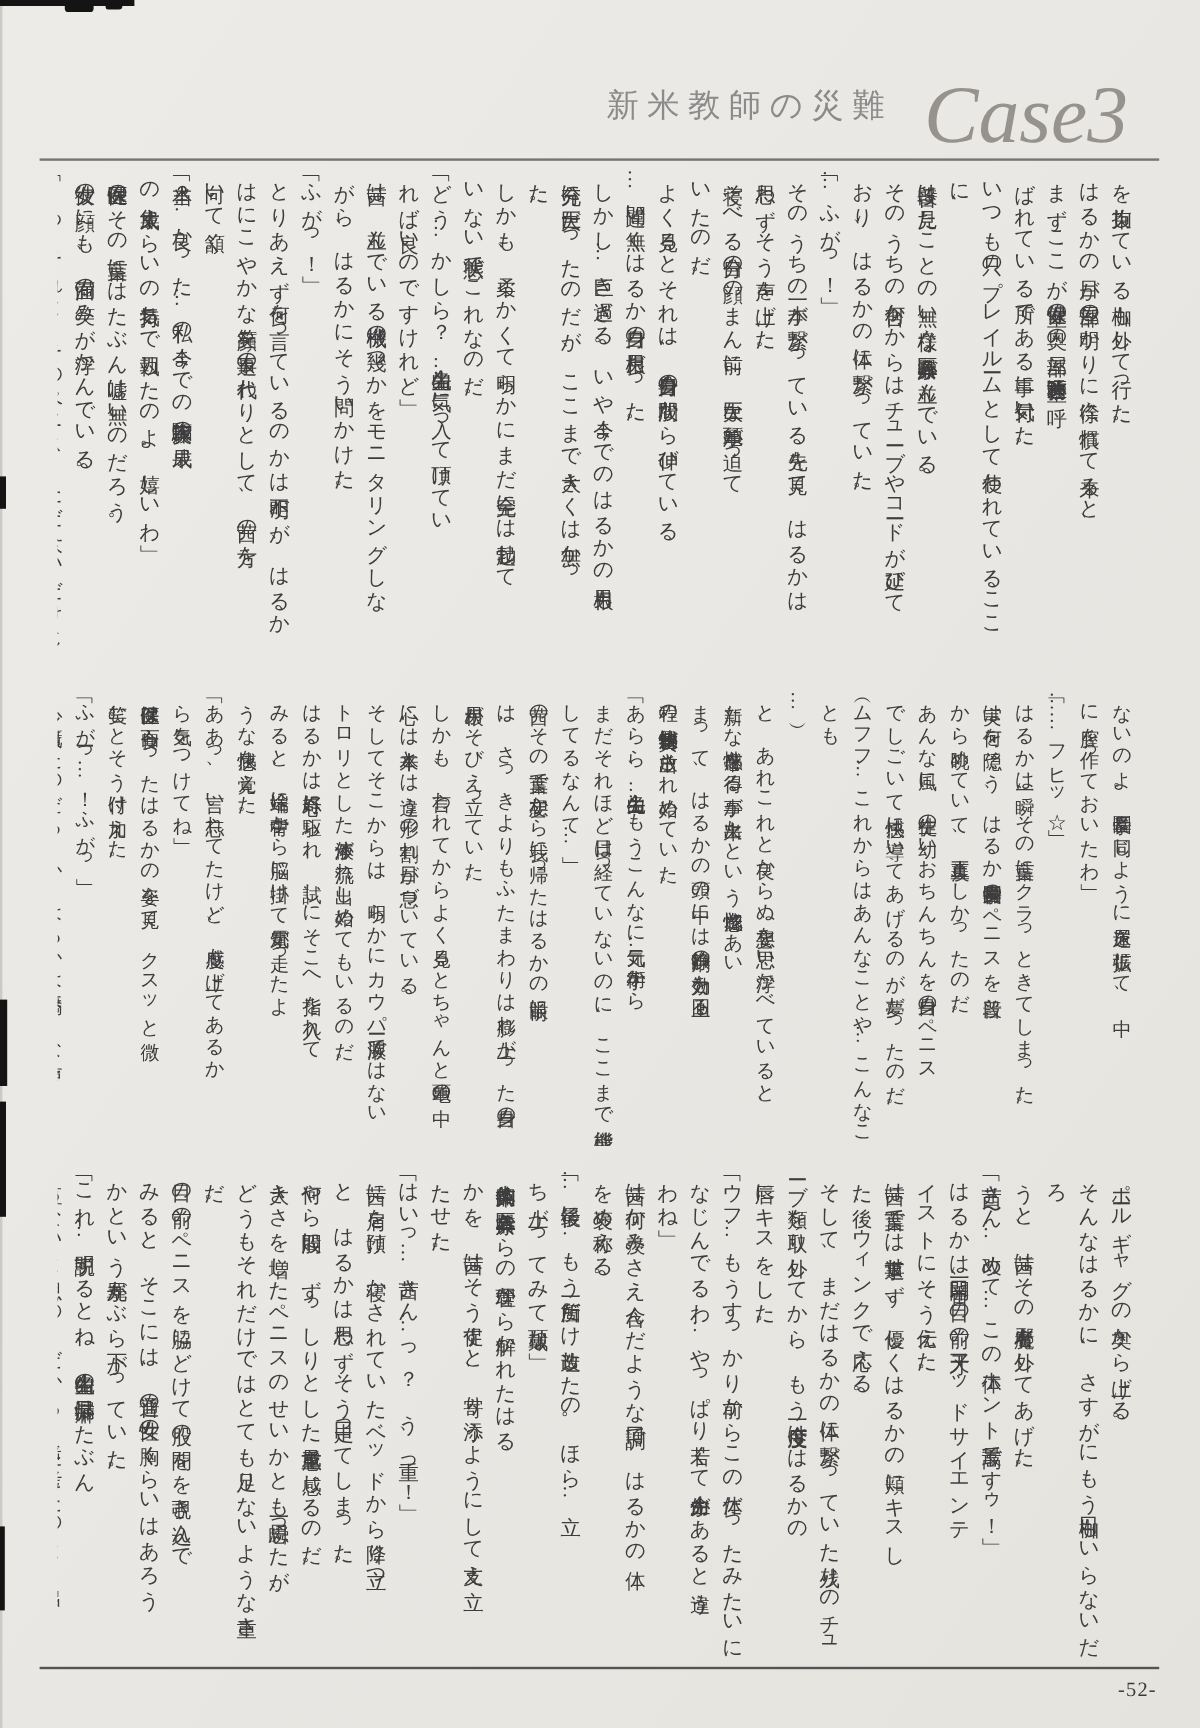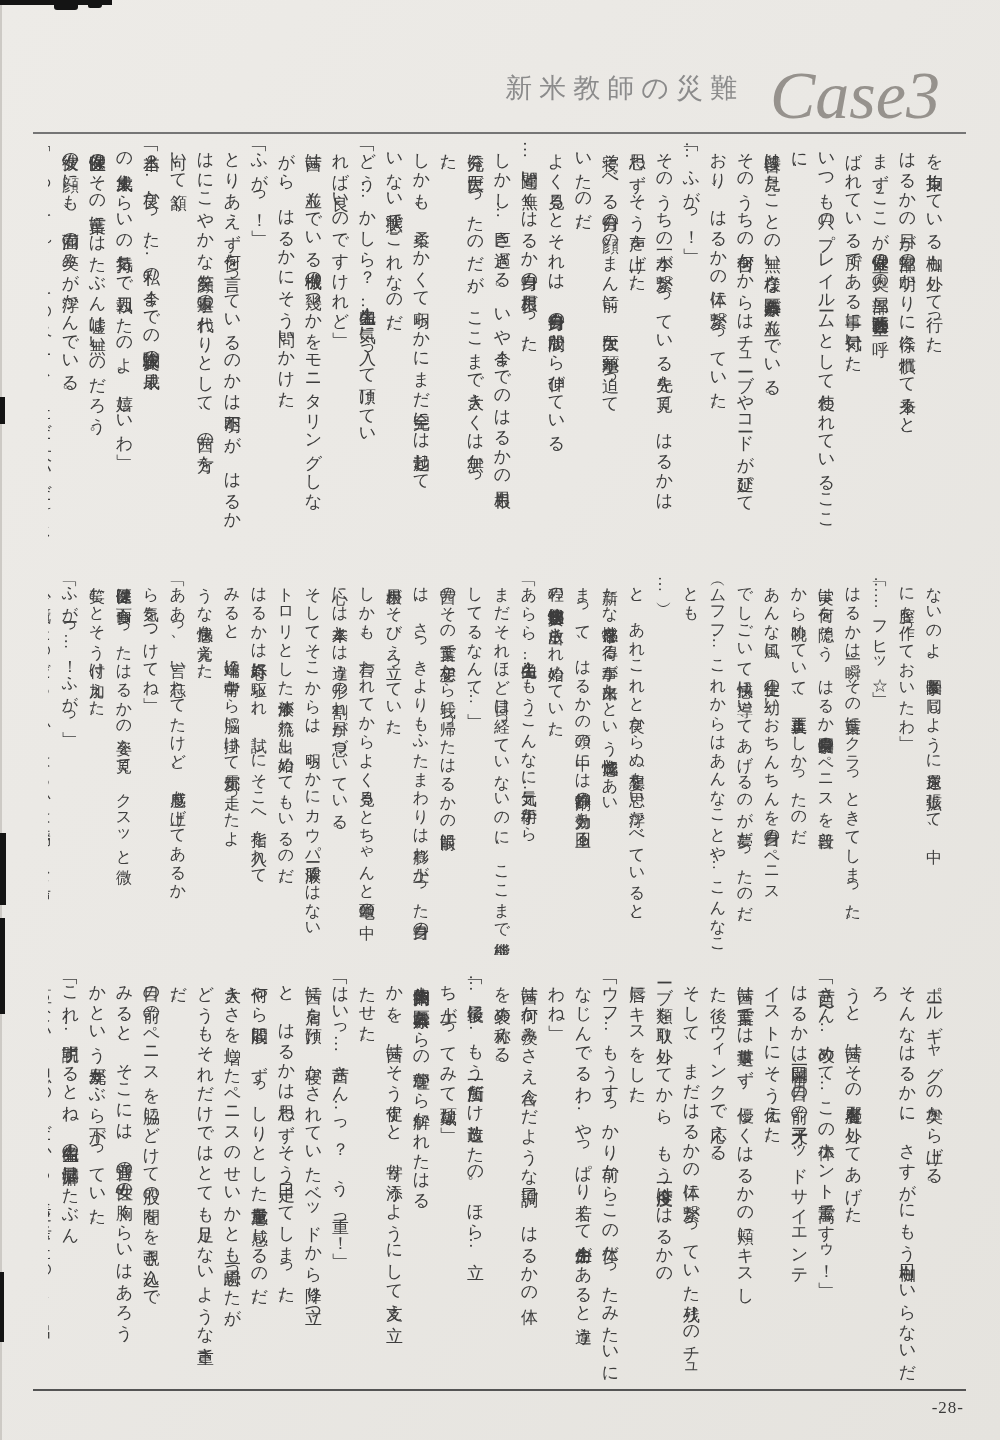--- a/index.html
+++ b/index.html
@@ -202,21 +202,21 @@
 大きさを増したペニスのせいかとも一瞬思ったが、
 どうもそれだけではとても足りないような重さだ。
 目の前のペニスを脇にどけて股の間をを覗き込んで
 みると、そこには、普通の女性の胸くらいはあろう
 かという睾丸がぶら下がっていた。
 「これ…説明するとね、山名先生の早漏癖はたぶん
 直らないと思うの。だから、逆に考えたのよ。出し</div>
 
   <div class="rule rule-bottom"></div>
 
-  <div class="page-number">-28-</div>
+  <div class="page-number">-52-</div>
 
   <div class="art art-top-1"></div>
   <div class="art art-top-2"></div>
   <div class="art art-top-3"></div>
   <div class="art art-left-1"></div>
   <div class="art art-left-2"></div>
   <div class="art art-left-3"></div>
   <div class="art art-left-4"></div>
 
 </div>

